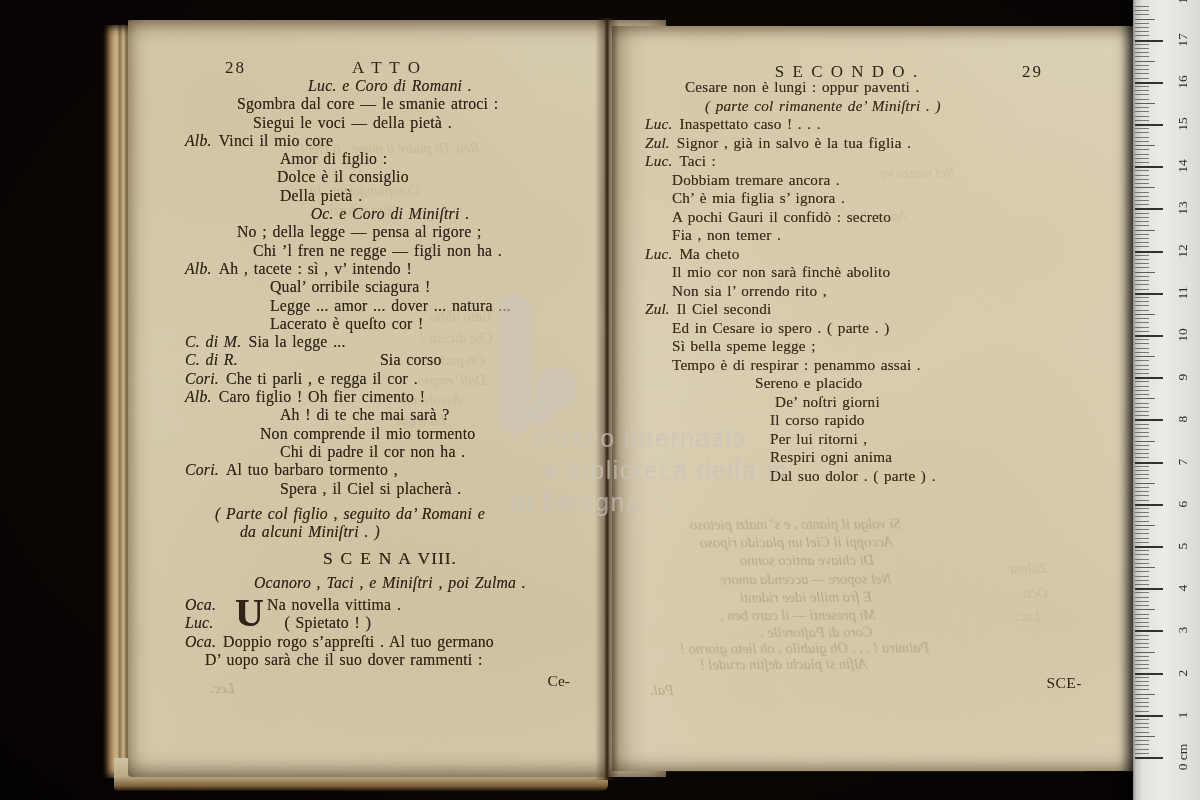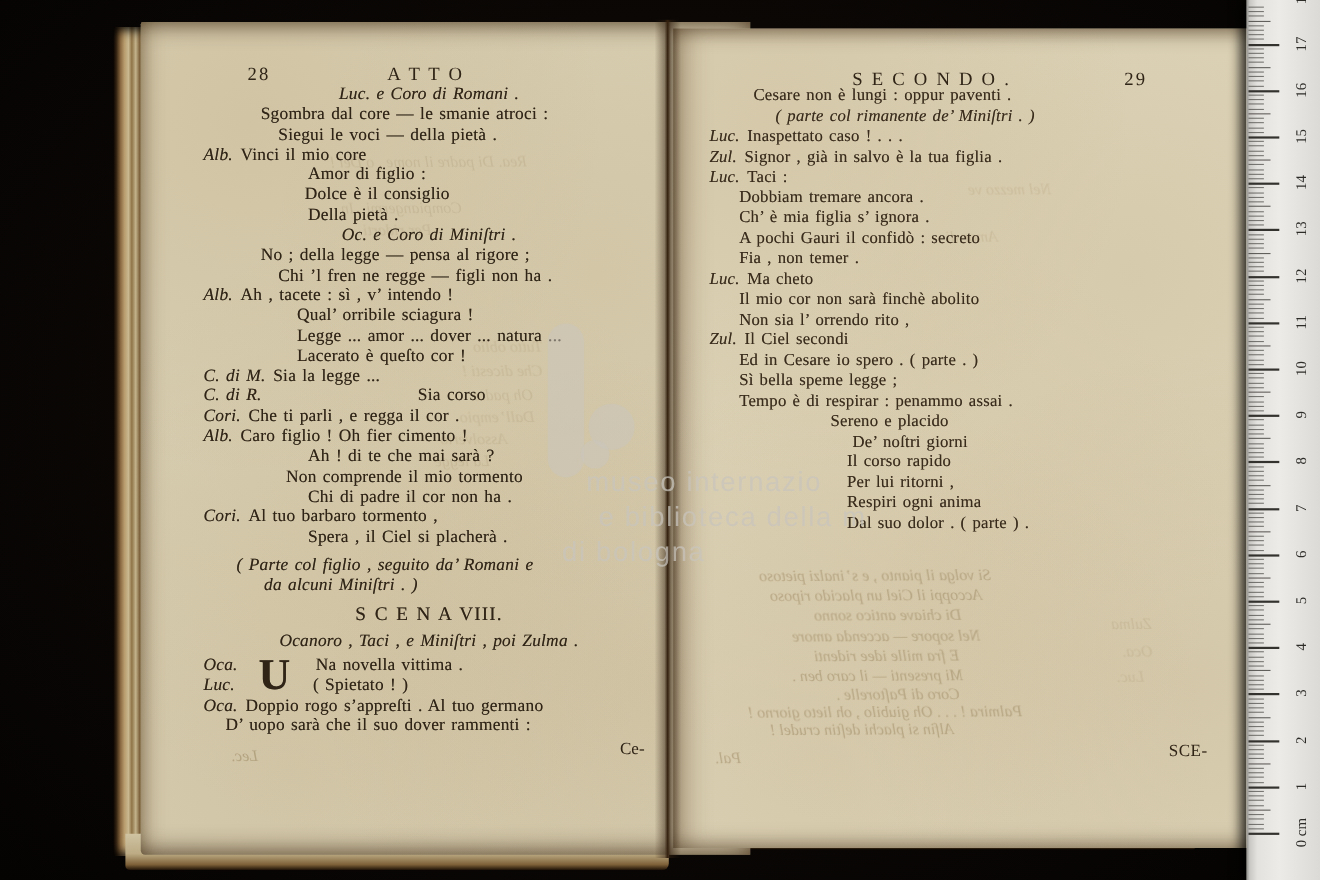--- a/index.html
+++ b/index.html
@@ -10,21 +10,21 @@
   .stack-left{position:absolute;left:103px;top:25px;width:30px;height:753px;border-radius:3px 0 0 3px;
     background:linear-gradient(90deg,#0e0804 0%,#3c2a16 10%,#8a6a42 22%,#b99d6e 34%,#c9b890 46%,#8f7347 56%,#c3b38c 68%,#7a5f3a 80%,#b3a176 90%,#d0c4a3 100%);
     box-shadow:inset 0 8px 10px -6px #000, inset 0 -8px 10px -6px #000;}
   .underpage{position:absolute;background:linear-gradient(180deg,#cfc3a2 0%,#bcab84 55%,#7d6038 85%,#1d1106 100%);}
   .underpage.l{left:114px;top:758px;width:494px;height:33px;border-radius:0 0 6px 4px;}
   .underpage.r{left:616px;top:742px;width:472px;height:30px;border-radius:0 0 4px 6px;}
   .page{position:absolute;overflow:hidden;}
   .page-left{left:128px;top:20px;width:538px;height:757px;border-radius:2px 0 0 4px;
     background:#d7cdb0;
     box-shadow:inset 0 16px 20px -14px rgba(55,36,16,.75), inset 0 -18px 20px -14px rgba(55,36,16,.65),
-      inset -22px 0 26px -20px rgba(70,45,20,.6), inset 16px 0 20px -14px rgba(85,60,30,.55);padding-left:16px;}
+      inset -22px 0 26px -20px rgba(70,45,20,.6), inset 16px 0 20px -14px rgba(85,60,30,.55);}
   .page-right{left:612px;top:26px;width:554px;height:745px;border-radius:0 3px 4px 0;
     background:#dcd2b6;
     box-shadow:inset 0 14px 18px -13px rgba(55,36,16,.7), inset 0 -14px 18px -12px rgba(55,36,16,.55),
       inset 24px 0 28px -20px rgba(70,45,20,.65), inset -18px 0 24px -16px rgba(120,90,50,.5);}
   .page::before{content:"";position:absolute;inset:0;pointer-events:none;
     background:
       radial-gradient(circle at 18% 12%, rgba(150,115,60,.10), transparent 40%),
       radial-gradient(circle at 75% 30%, rgba(150,115,60,.08), transparent 45%),
       radial-gradient(circle at 40% 62%, rgba(160,125,70,.07), transparent 50%),
       radial-gradient(circle at 85% 80%, rgba(140,105,55,.10), transparent 40%),
@@ -44,21 +44,21 @@
   .page-left .textcol{left:57px;top:57px;width:410px;font-size:15.8px;line-height:18.3px;}
   .page-right .textcol{left:33px;top:52px;width:408px;font-size:15.2px;line-height:18.5px;color:#3a2c1c;}
   .line{position:relative;white-space:nowrap;}
   .line.center{text-align:center;}
   .line.italic{font-style:italic;}
   .line.heading{font-size:17.5px;letter-spacing:1px;}
   .speaker{font-style:italic;margin-right:7px;}
   .dropcap{position:absolute;left:50px;top:-3px;font-size:40px;line-height:1;font-weight:bold;color:#2f2416;}
   .catchword{position:absolute;z-index:5;color:#2f2416;font-size:15.5px;}
   .page-left .catchword{top:652px;right:96px;}
-  .page-right .catchword{top:648px;right:68px;letter-spacing:.5px;}
+  .page-right .catchword{top:648px;right:84px;letter-spacing:.5px;}
   
   .bleed{position:absolute;white-space:nowrap;font-style:italic;color:#7a6136;z-index:4;
     transform:scaleX(-1) rotate(.3deg);filter:blur(.5px);font-size:14.5px;opacity:.13;}
   .bleed.strong{opacity:.34;}
   
   .wm{position:absolute;z-index:50;pointer-events:none;}
   .wm-line{position:absolute;font-family:"Liberation Sans","DejaVu Sans",sans-serif;
     font-size:25px;letter-spacing:1.5px;white-space:nowrap;opacity:.72;filter:blur(.3px);}
   .wm-bar{position:absolute;border-radius:17px;opacity:.5;}
   .wm-circle{position:absolute;border-radius:50%;opacity:.5;}
@@ -107,21 +107,21 @@
         <div class="line"><span class="speaker">Alb.</span><span class="vtext">Caro figlio ! Oh fier cimento !</span></div>
         <div class="line" style="padding-left: 95px;"><span class="vtext">Ah ! di te che mai sarà ?</span></div>
         <div class="line" style="padding-left: 75px;"><span class="vtext">Non comprende il mio tormento</span></div>
         <div class="line" style="padding-left: 95px;"><span class="vtext">Chi di padre il cor non ha .</span></div>
         <div class="line"><span class="speaker">Cori.</span><span class="vtext">Al tuo barbaro tormento ,</span></div>
         <div class="line" style="padding-left: 95px;"><span class="vtext">Spera , il Ciel si placherà .</span></div>
         <div class="line italic" style="margin-top: 7px; padding-left: 30px;"><span class="vtext">( Parte col figlio , seguito da’ Romani e</span></div>
         <div class="line italic" style="padding-left: 55px;"><span class="vtext">da alcuni Miniſtri . )</span></div>
         <div class="line center heading" style="margin-top: 8px;"><span class="vtext">S C E N A      VIII.</span></div>
         <div class="line center italic" style="margin-top: 6px;"><span class="vtext">Ocanoro , Taci , e Miniſtri , poi Zulma .</span></div>
-        <div class="line" style="margin-top: 4px;"><span class="dropcap">U</span><span class="speaker">Oca.</span><span class="vtext" style="margin-left: 64px;">Na novella vittima .</span></div>
+        <div class="line" style="margin-top: 4px;"><span class="dropcap">U</span><span class="speaker">Oca.</span><span class="vtext" style="margin-left: 44px;">Na novella vittima .</span></div>
         <div class="line"><span class="speaker">Luc.</span><span class="vtext" style="margin-left: 64px;">( Spietato ! )</span></div>
         <div class="line"><span class="speaker">Oca.</span><span class="vtext">Doppio rogo s’appreſti . Al tuo germano</span></div>
         <div class="line" style="padding-left: 20px;"><span class="vtext">D’ uopo sarà che il suo dover rammenti :</span></div>
       </div>
     <div class="catchword">Ce-</div>
   </div>
 
   <div class="page page-right">
     <div class="pghead">
       <span class="running">S E C O N D O .</span>

